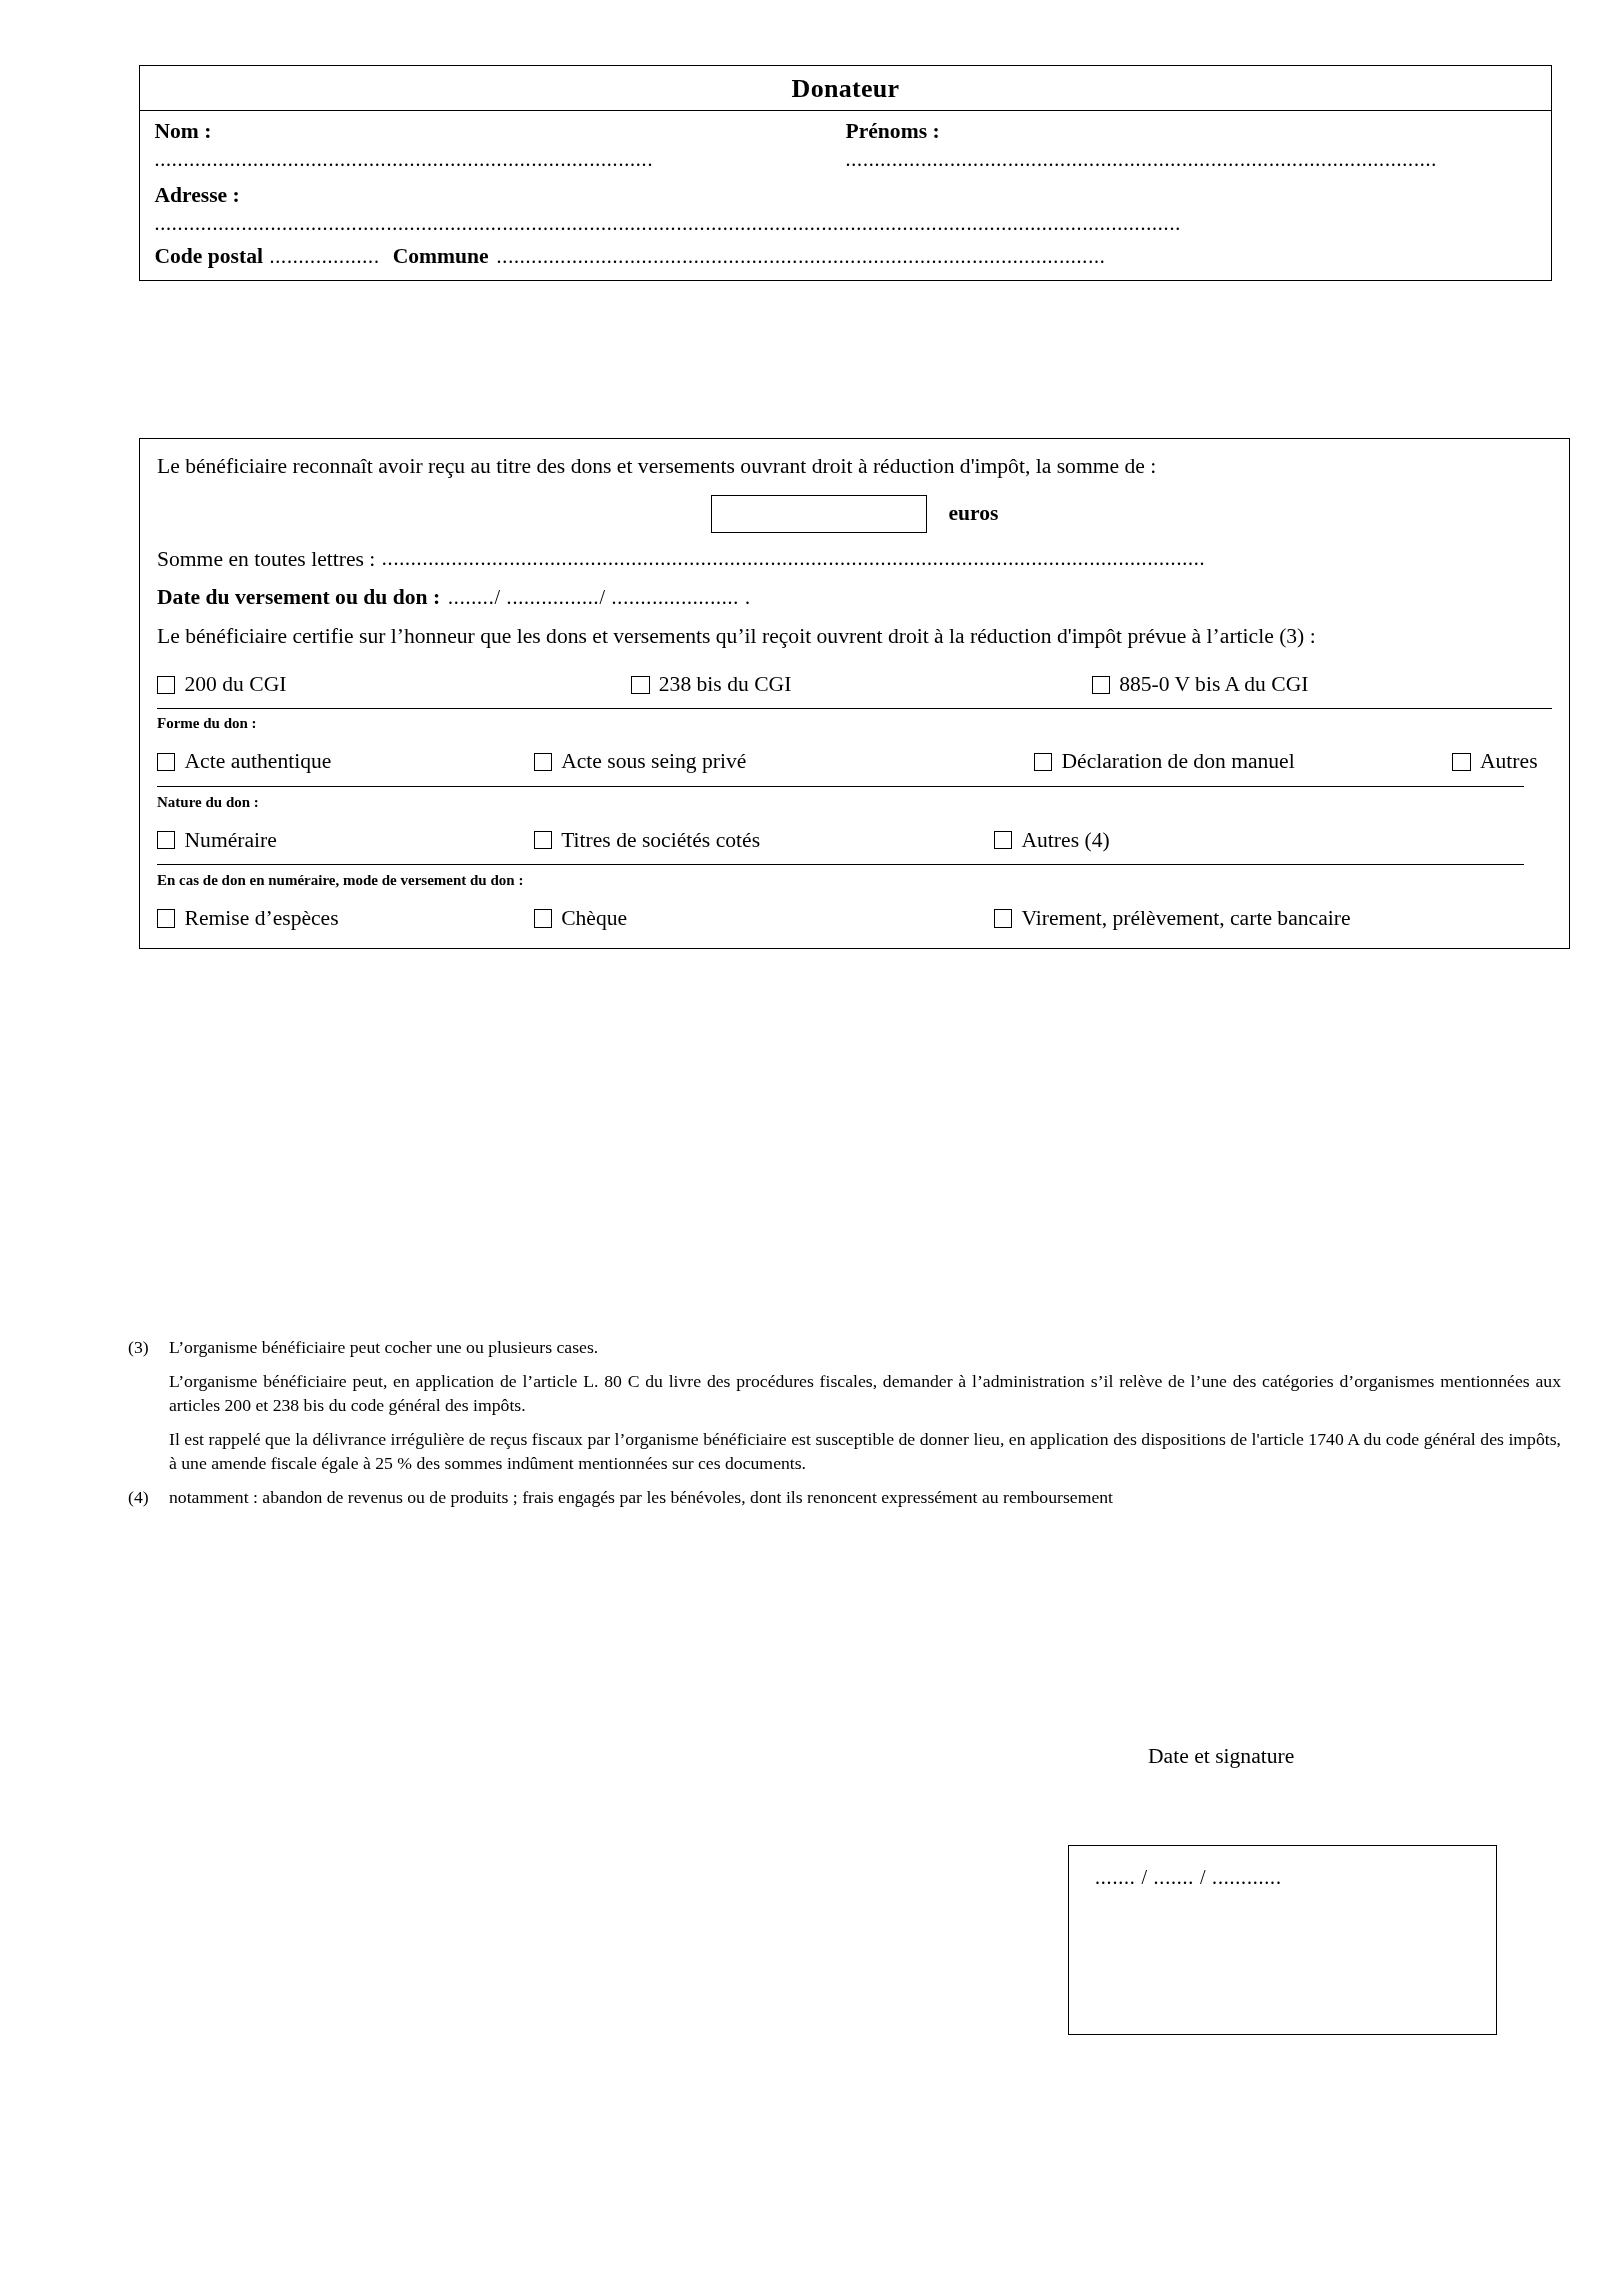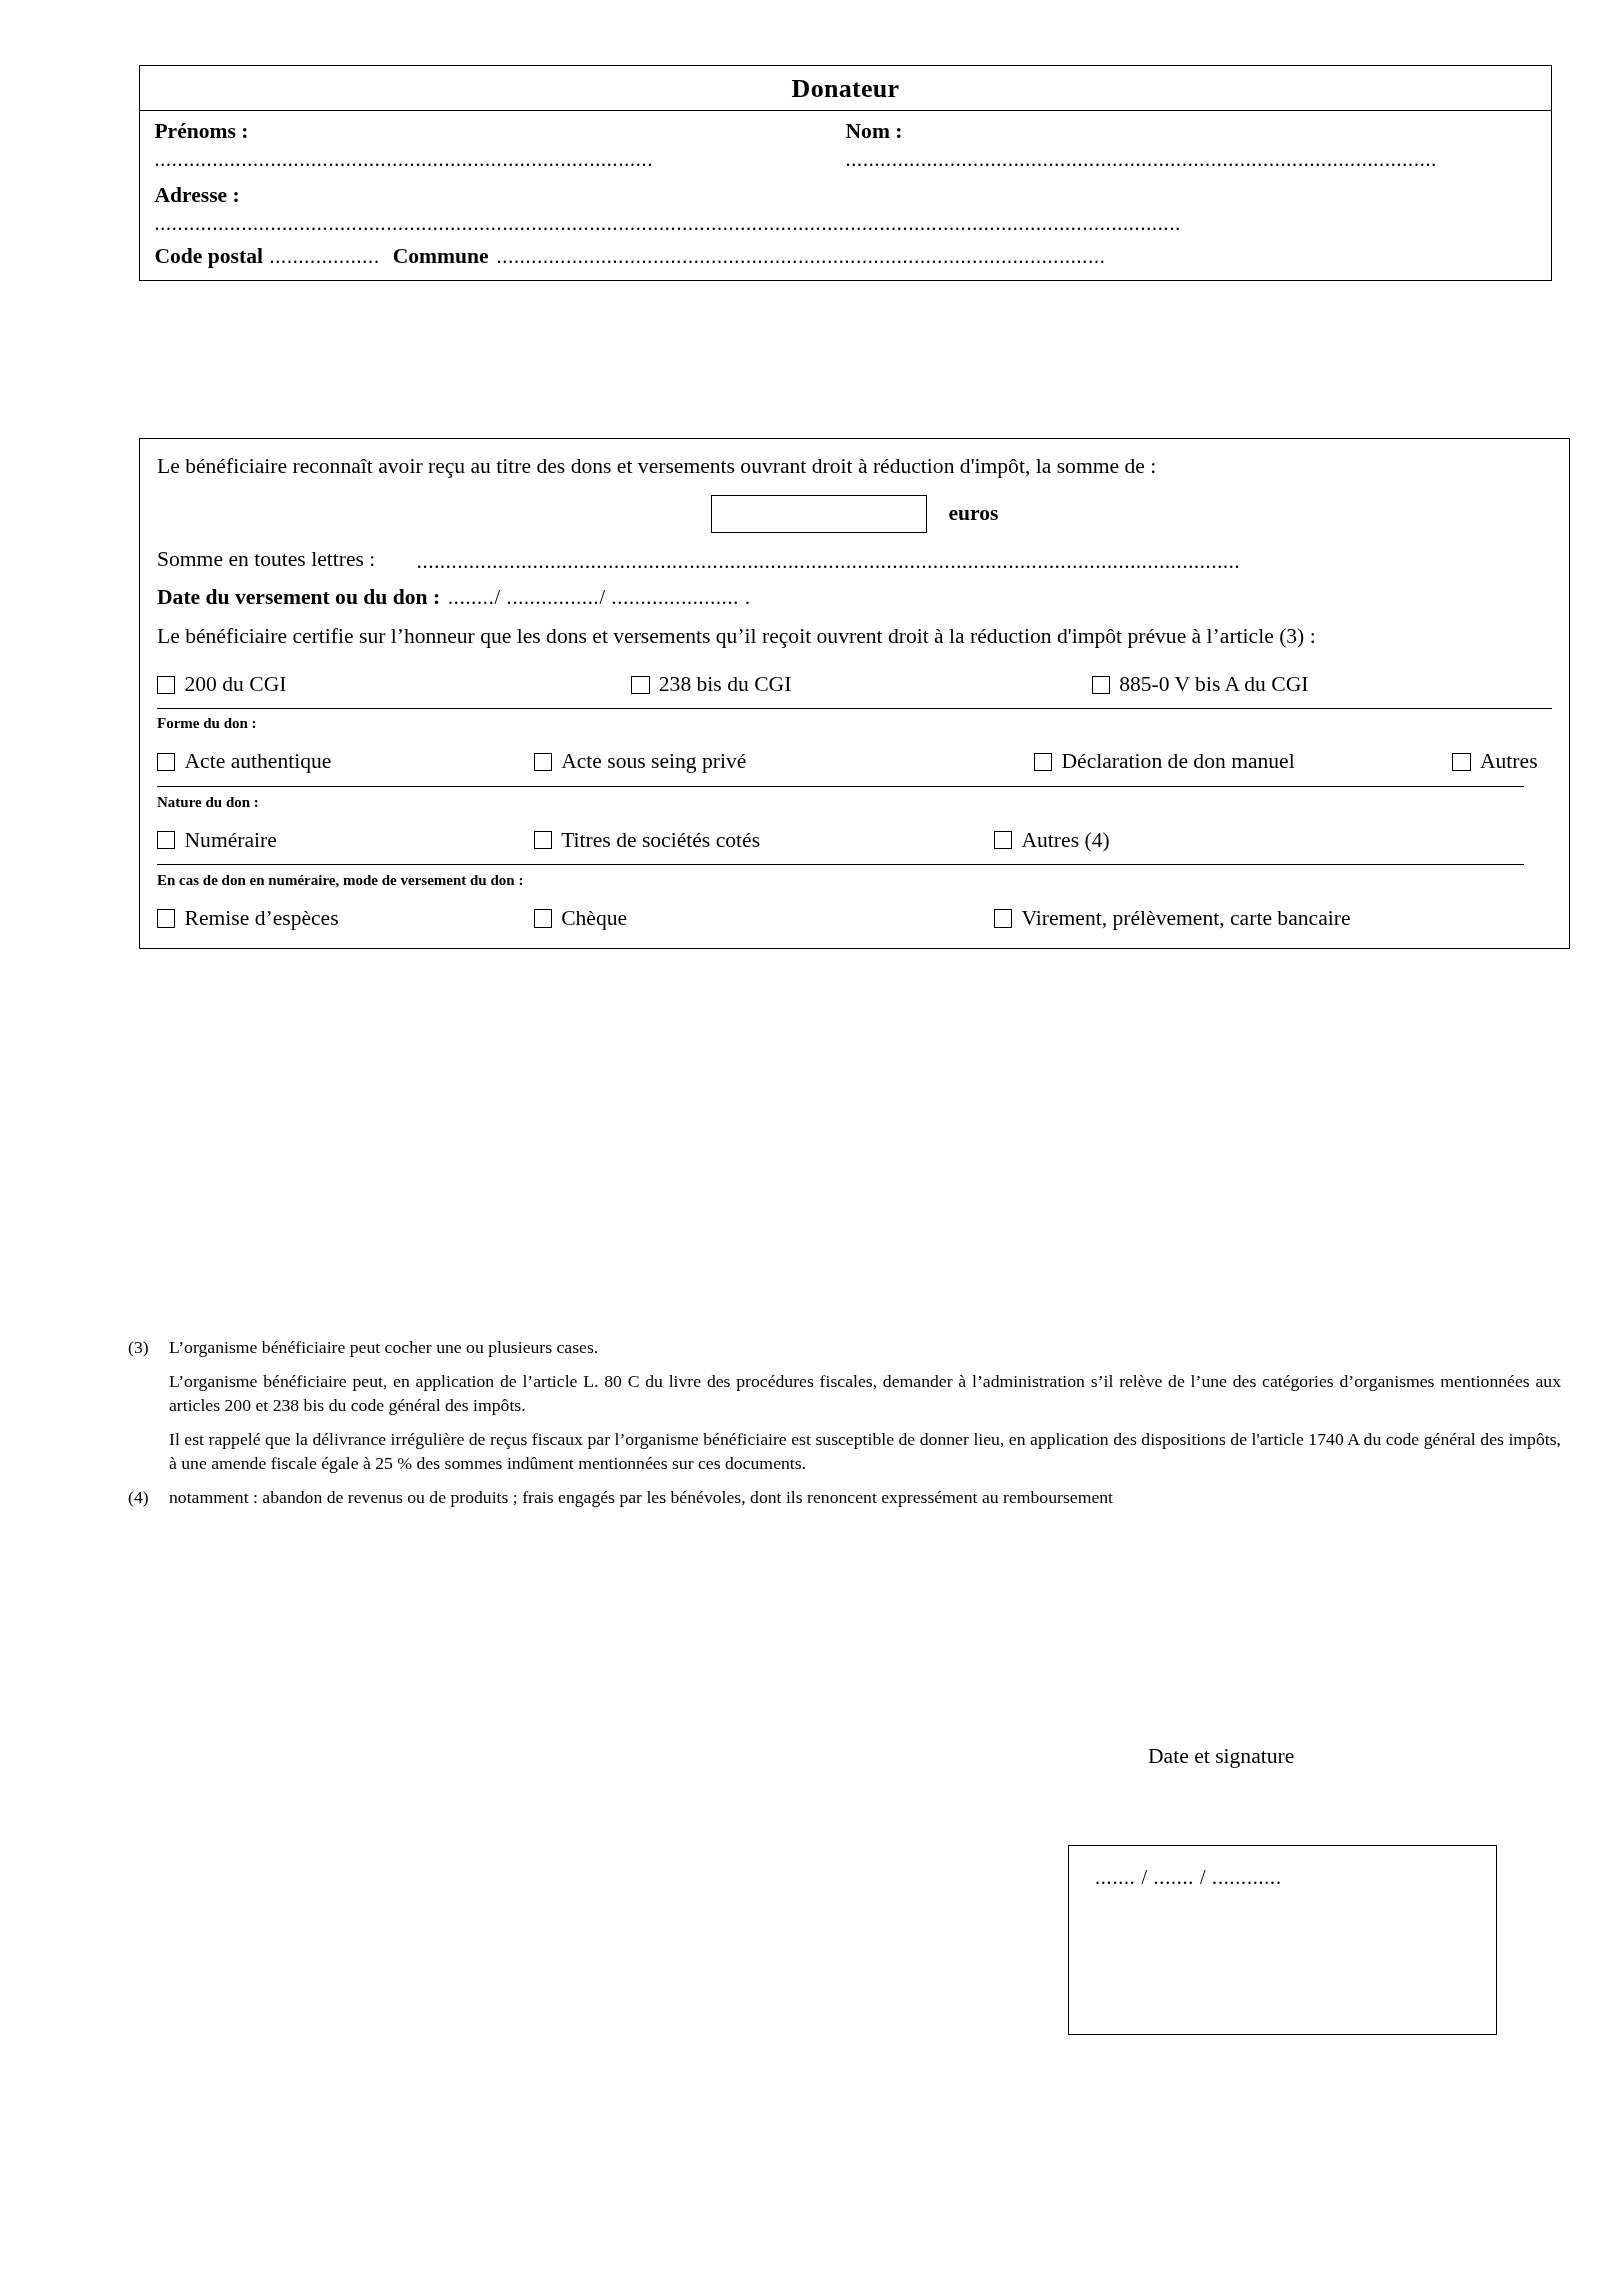--- a/index.html
+++ b/index.html
@@ -198,24 +198,24 @@
 <body>
 
 <div class="page">
 
   <div class="donor-box">
     <div class="donor-title">Donateur</div>
     <div class="donor-body">
 
       <div class="row">
         <div class="half">
-          <span class="lbl-bold">Prénoms :</span>
+          <span class="lbl-bold">Nom :</span>
         </div>
         <div class="half">
-          <span class="lbl-bold">Nom :</span>
+          <span class="lbl-bold">Prénoms :</span>
         </div>
       </div>
 
       <div class="row mt6">
         <div class="half">
           <span class="dots">......................................................................................</span>
         </div>
         <div class="half">
           <span class="dots">......................................................................................................</span>
         </div>
@@ -240,21 +240,21 @@
 
   <div class="main-box">
 
     <div class="p-text">Le bénéficiaire reconnaît avoir reçu au titre des dons et versements ouvrant droit à réduction d'impôt, la somme de :</div>
 
     <div class="amount-line">
       <div class="amount-field"></div>
       <span class="euros">euros</span>
     </div>
 
-    <div class="row mt18" style="align-items:flex-end;gap:35px;">
+    <div class="row mt18" style="align-items:center;">
       <span class="p-text">Somme en toutes lettres :</span>
       <span class="inline-dots" style="margin-left:6.5px;">..............................................................................................................................................</span>
     </div>
 
     <div class="row mt18" style="align-items:center;">
       <span class="lbl-bold">Date du versement ou du don :</span>
       <span class="inline-dots" style="margin-left:7.9px;">......../ ................/ ...................... .</span>
     </div>
 
     <div class="p-text justify mt18" style="margin-bottom:0;">Le bénéficiaire certifie sur l’honneur que les dons et versements qu’il reçoit ouvrent droit à la réduction d'impôt prévue à l’article (3) :</div>

